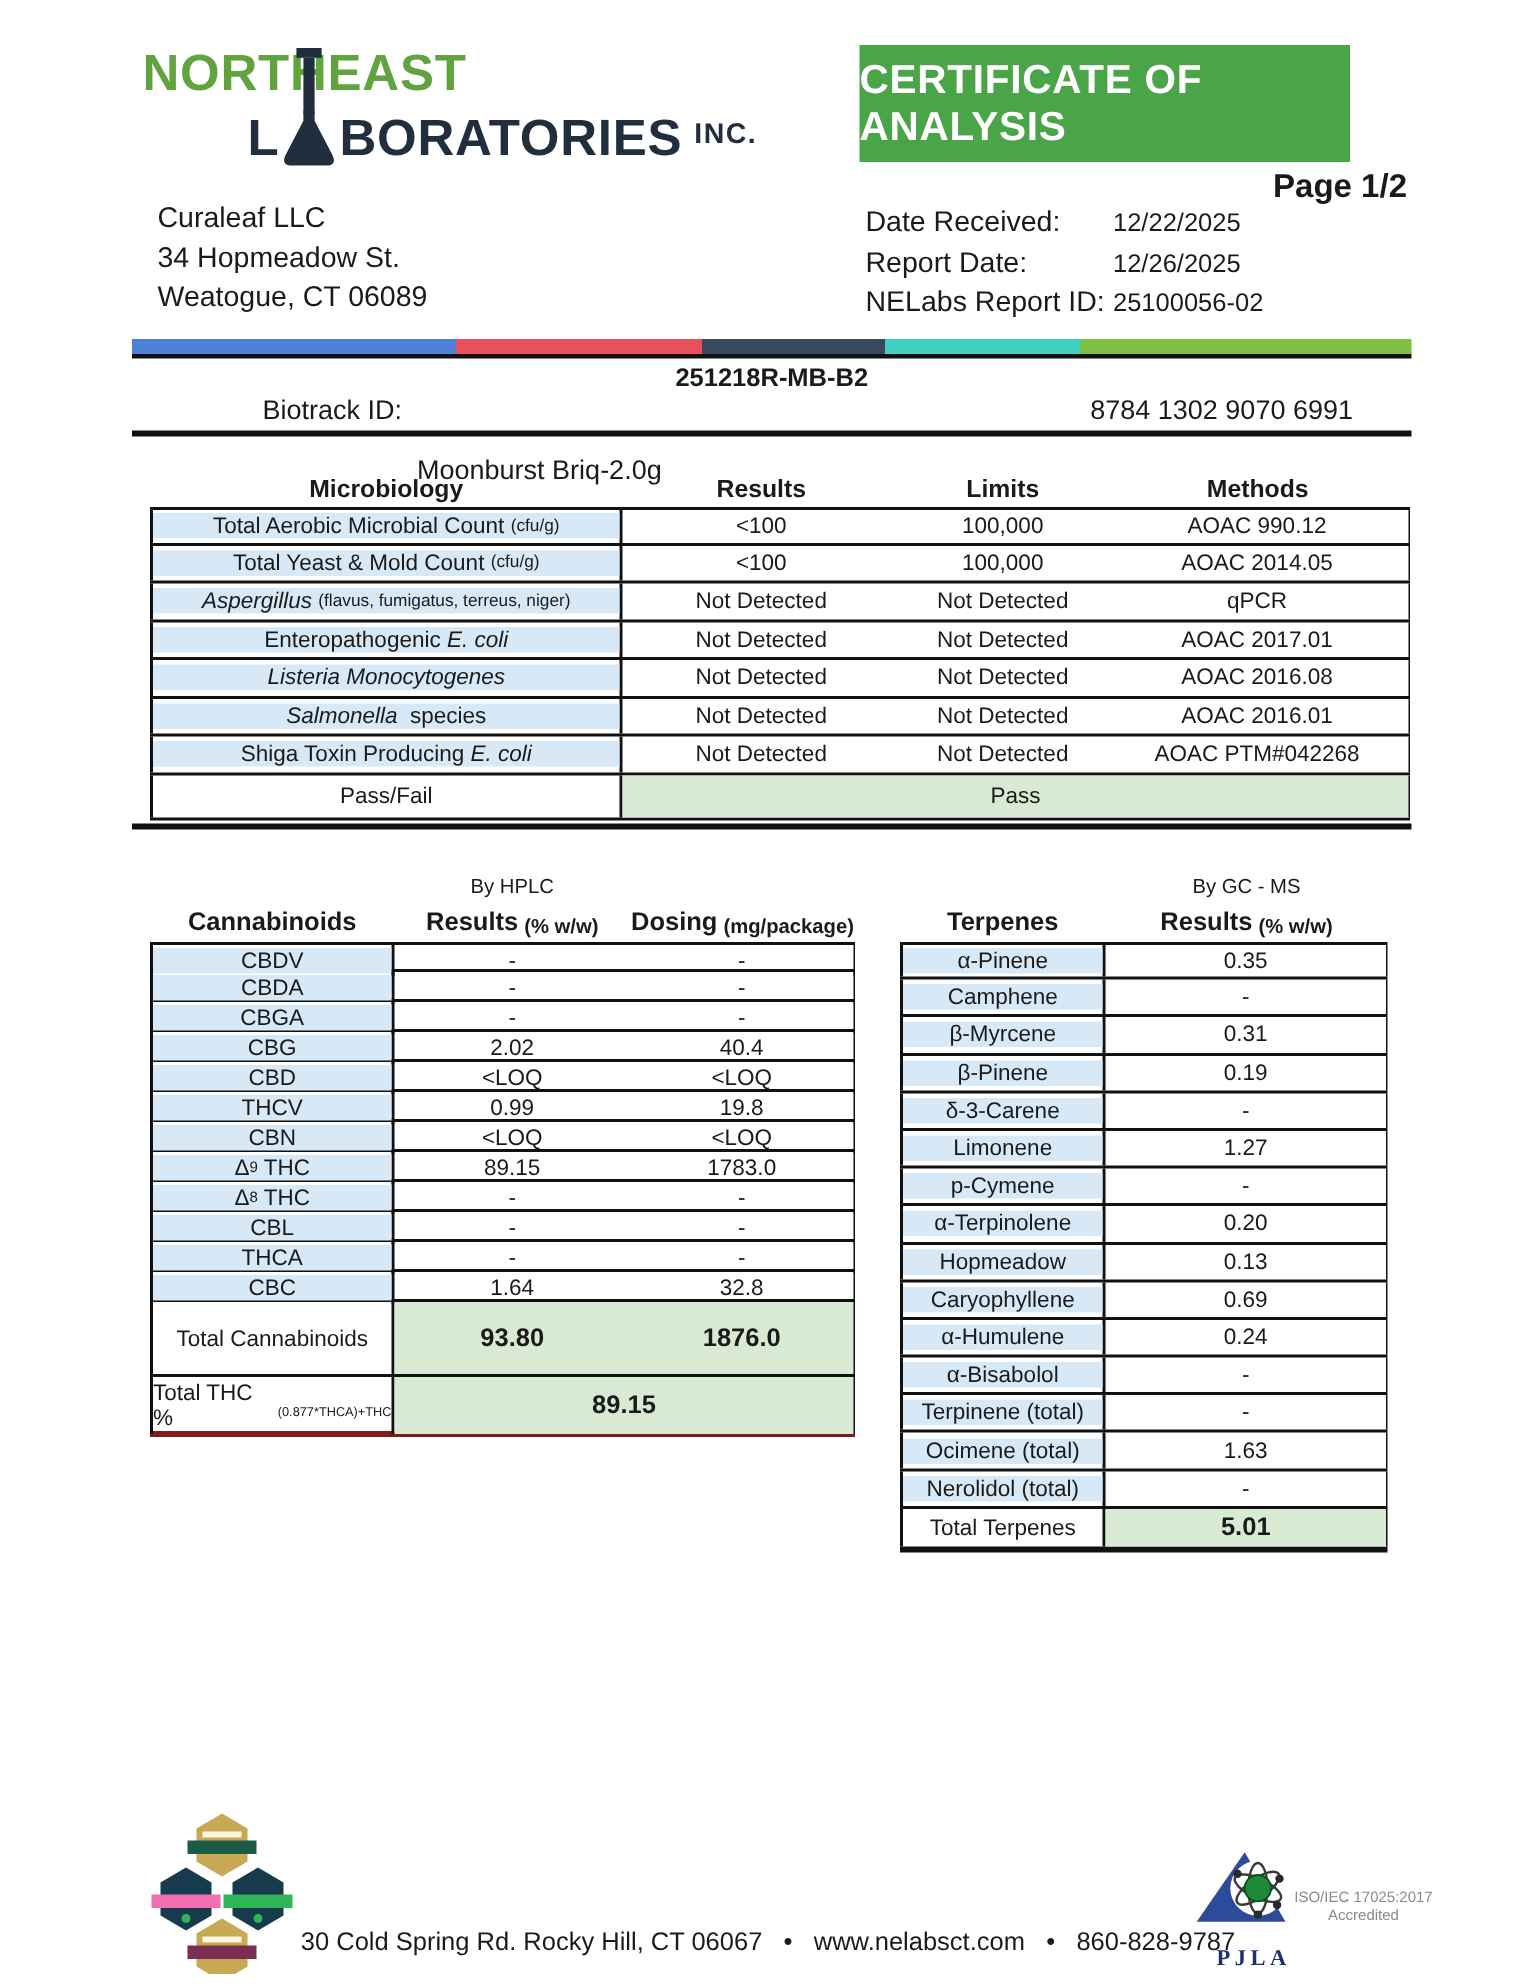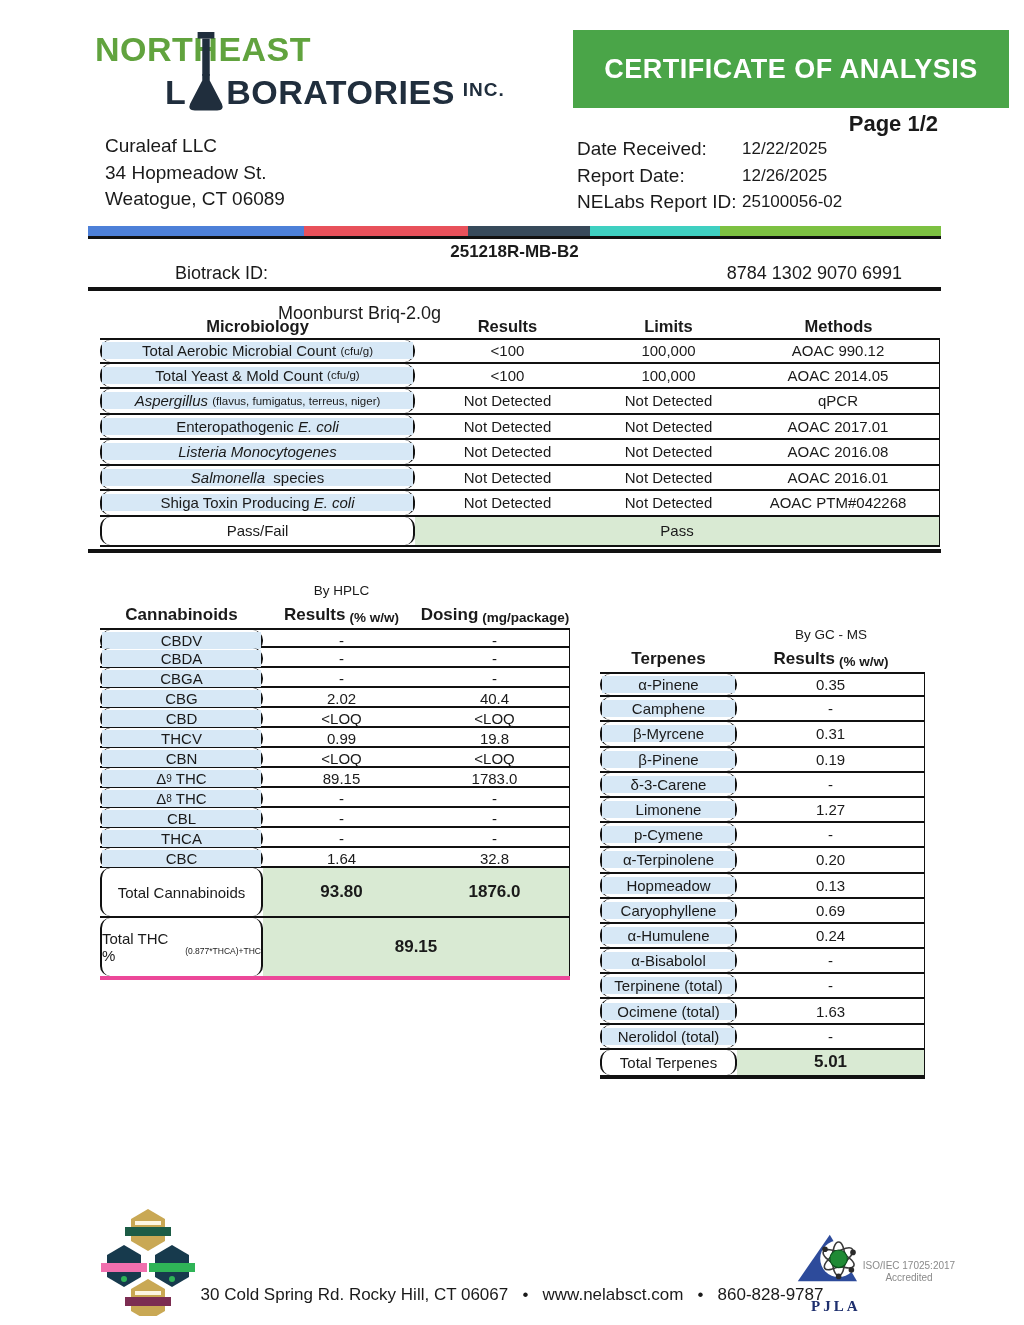--- a/index.html
+++ b/index.html
@@ -9,21 +9,21 @@
     font-family: "Liberation Sans", sans-serif; color: #1a1a1a; overflow: hidden;
   }
   
   .logo { position: absolute; left: 95px; top: 30px; width: 420px; height: 95px; }
   .logo-line1 { font-size: 34px; font-weight: 700; color: #61a33e; letter-spacing: .5px; }
   .logo-line2 { display: flex; align-items: flex-end; margin-left: 70px; margin-top: 4px;
                 font-size: 34px; font-weight: 700; color: #202e3d; letter-spacing: .5px; line-height: 34px; }
   .flask-gap { display: inline-block; width: 40px; }
   .logo-inc { font-size: 19px; margin-left: 8px; margin-bottom: 2px; letter-spacing: 1px; }
   .flask { position: absolute; left: 92px; top: 2px; }
-  .banner { position: absolute; left: 573px; top: 30px; width: 436px; height: 78px;
+  .banner { position: absolute; left: 573px; top: 30px; width: 327px; height: 78px;
             background: #4aa548; display: flex; align-items: center; justify-content: center; }
   .banner-title { color: #fff; font-size: 27px; font-weight: 700; letter-spacing: .5px; }
   .page-label { position: absolute; left: 573px; top: 111px; width: 365px; text-align: right;
                 font-size: 22px; font-weight: 700; }
   .client { position: absolute; left: 105px; top: 133px; font-size: 19px; line-height: 26.5px; }
   .report-info { position: absolute; left: 577px; top: 136px; }
   .ri-row { display: flex; height: 26.5px; align-items: center; }
   .ri-label { width: 165px; font-size: 19px; }
   .ri-value { font-size: 17px; }
   
@@ -35,21 +35,21 @@
   .biotrack-value { margin-left: 10px; margin-top: 40px; }
   .sample-code { position: absolute; right: 122px; top: 263px; font-size: 18px; }
   .thick-line { position: absolute; left: 88px; top: 287px; width: 853px; height: 4px; background: #111; }
   .thick-line2 { position: absolute; left: 88px; top: 549px; width: 853px; height: 4px; background: #111; }
   
   .t-row { display: grid; border-bottom: 2.5px solid #111; }
   .t-row.first { border-top: 2.5px solid #111; }
   .cell { display: flex; align-items: center; justify-content: center; font-size: 15px; }
   .cell.last { border-right: 1.5px solid #111; }
   .name-cell { border-left: 2.5px solid #111; border-right: 2.5px solid #111;
-               padding: 2px 0; display: flex; border-radius: 10px; }
+               padding: 2px 0; display: flex; }
   .fill-blue { background: #d7e8f6; flex: 1; display: flex; align-items: center;
                justify-content: center; white-space: pre; }
   .seg-i { font-style: italic; white-space: pre; }
   .seg-r { white-space: pre; }
   .seg-n { font-size: 11.5px; white-space: pre; }
   .green { background: #d9ead3; }
   
   .micro-table { position: absolute; left: 100px; top: 314px; width: 840px; }
   .mb-grid { grid-template-columns: 315px 185px 137px 203px; }
   .mb-head { display: grid; grid-template-columns: 315px 185px 137px 203px; height: 24px; }
@@ -66,25 +66,25 @@
   .note-txt { grid-column: 2; text-align: center; font-size: 13.5px; align-self: center; }
   .cb-head { display: grid; grid-template-columns: 163px 157px 150px; height: 26px; }
   .tp-head { display: grid; grid-template-columns: 137px 188px; height: 26px; }
   .cb-head div, .tp-head div { display: flex; align-items: flex-end; justify-content: center;
                  font-weight: 700; font-size: 17px; padding-bottom: 3px; }
   .hdr-note { font-size: 13.5px; margin-left: 4px; font-weight: 700; }
   .cb-grid { grid-template-columns: 163px 157px 150px; height: 20px; }
   .tp-grid { grid-template-columns: 137px 188px; height: 25.2px; }
   .sup { font-size: 10px; vertical-align: super; line-height: 0; }
   .total-row-cb { grid-template-columns: 163px 157px 150px; height: 50px; }
-  .thc-row { grid-template-columns: 163px 307px; height: 62px; border-bottom: 4px solid #ec4899; }
+  .thc-row { grid-template-columns: 163px 307px; height: 40px; border-bottom: 4px solid #7f1d1d; }
   .total-label { font-size: 15px; }
   .total-val { font-size: 17px; font-weight: 700; }
   .thc-sub { font-size: 8.5px; position: relative; bottom: -4px; }
-  .tp-table { position: absolute; left: 600px; top: 578px; width: 325px; margin-top: 44px; }
+  .tp-table { position: absolute; left: 600px; top: 578px; width: 325px; }
   .tp-total { grid-template-columns: 137px 188px; height: 29px; border-bottom: 4px solid #111; }
   
   .badges { position: absolute; left: 98px; top: 1208px; }
   .footer-text { position: absolute; left: 0; top: 1236px; width: 1024px; text-align: center;
                  font-size: 17px; line-height: 23.5px; white-space: pre; }
   .pjla { position: absolute; left: 793px; top: 1228px; width: 160px; height: 92px; }
   .pjla-label { position: absolute; left: 18px; top: 70px; font-family: "Liberation Serif", serif;
                 font-weight: 700; font-size: 15px; letter-spacing: 3px; color: #1e2f6e; }
   .iso-text { position: absolute; left: 66px; top: 32px; width: 100px; text-align: center;
               font-size: 10px; color: #8a8a8a; line-height: 12px; }

